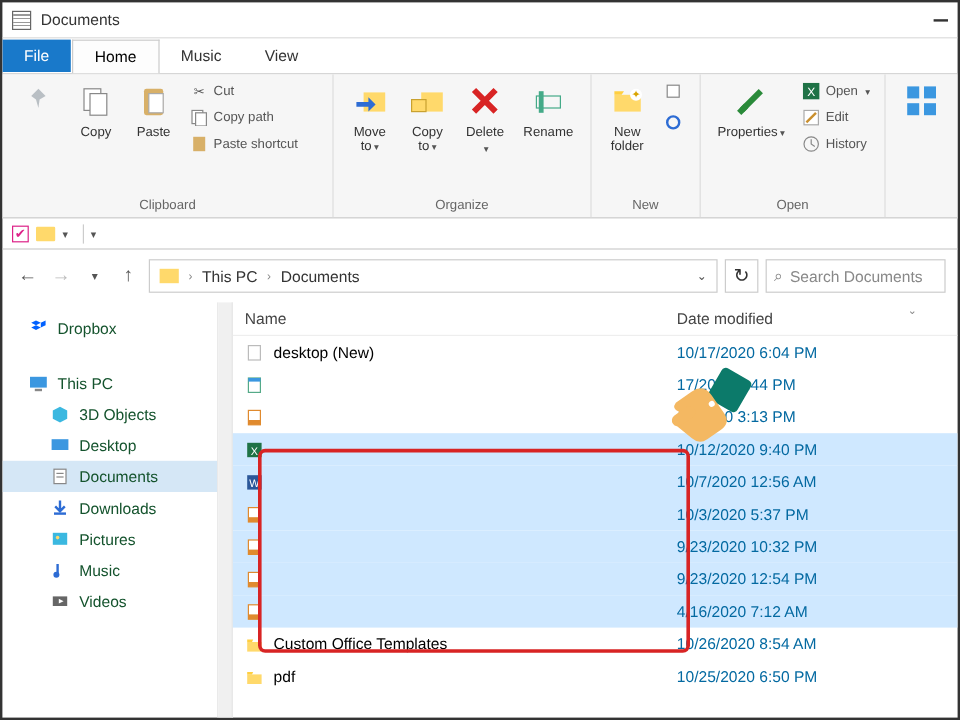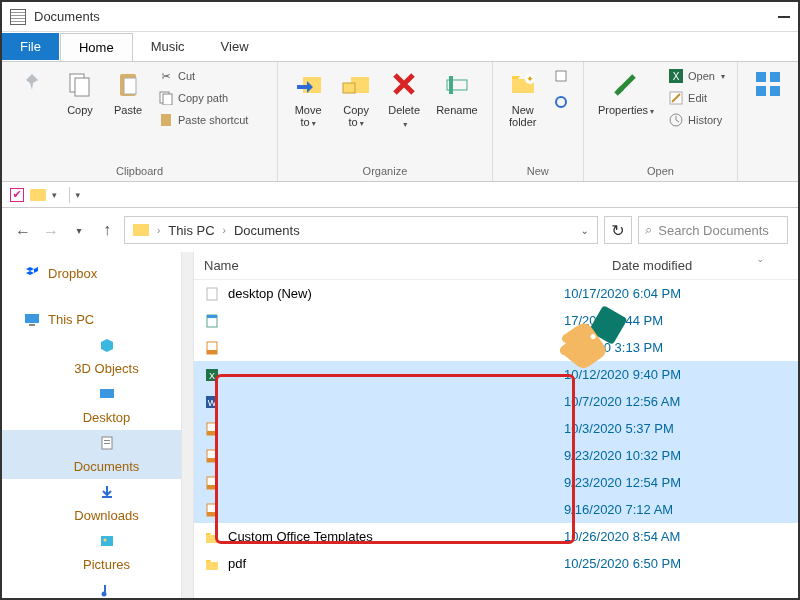--- a/index.html
+++ b/index.html
@@ -41,27 +41,27 @@
   .addr { flex:1; border:1px solid #ccc; height:28px; display:flex; align-items:center; padding:0 8px; gap:6px; font-size:13px; color:#333;}
   .addr .fld { width:16px; height:12px; background:#ffd96b;}
   .addr .car { color:#888; font-size:10px; padding:0 2px;}
   .addr-right { margin-left:auto; display:flex; gap:10px; color:#555; }
   .refresh { width:28px; height:28px; border:1px solid #ccc; display:flex; align-items:center; justify-content:center; color:#333;}
   .search { border:1px solid #ccc; height:28px; flex:0 0 150px; display:flex; align-items:center; padding:0 6px; color:#888; gap:6px; font-size:13px; overflow:hidden; white-space:nowrap;}
 
   
   .content { display:flex; height: calc(600px - 30px - 30px - 120px - 26px - 44px - 2px); }
   .navpane { width:180px; border-right:1px solid #e5e5e5; padding:8px 0; overflow:hidden;}
-  .navitem { display:flex; align-items:center; gap:8px; padding:5px 10px 5px 22px; font-size:13px; color:#a16207; white-space:nowrap;}
-  .navitem.indent { padding-left:40px;flex-direction:column;}
+  .navitem { display:flex; align-items:center; gap:8px; padding:5px 10px 5px 22px; font-size:13px; color:#14532d; white-space:nowrap;}
+  .navitem.indent { padding-left:40px;}
   .navitem.sel { background:#d5e7f6;}
   .nav-ico { width:16px; height:16px; display:flex; align-items:center; justify-content:center;}
 
   .filepane { flex:1; position:relative; font-size:13px; }
-  .cols { display:flex; border-bottom:1px solid #eee; color:#444;gap:48px; }
+  .cols { display:flex; border-bottom:1px solid #eee; color:#444; }
   .col-name { flex:0 0 360px; padding:6px 10px; }
   .col-date { flex:1; padding:6px 10px; position:relative;}
   .col-date .sort { position:absolute; right:34px; top:2px; color:#888; font-size:9px;}
   .filerow { display:flex; align-items:center; height:27px;}
   .filerow.sel { background:#cfe8ff;}
   .fcell-name { flex:0 0 360px; padding:0 10px; display:flex; align-items:center; gap:8px;}
   .fcell-date { flex:1; padding:0 10px; color:#0369a1;}
   .f-ico { width:16px; height:16px; display:flex; align-items:center; justify-content:center; font-size:11px;}
 
   .redbox { position:absolute; border:3px solid #d82424; border-radius:6px; left:213px; top:372px; width:360px; height:170px; pointer-events:none;}
@@ -502,21 +502,21 @@
         <div class="filerow sel">
           <div class="fcell-name">
             <span class="f-ico">
               <svg width="16" height="16">
                 <rect x="3" y="2" width="10" height="12" fill="#fff" stroke="#e08a2e"></rect>
                 <rect x="3" y="10" width="10" height="4" fill="#e08a2e"></rect>
               </svg>
             </span>
             <span></span>
           </div>
-          <div class="fcell-date">9/16/2020 7:12 AM</div>
+          <div class="fcell-date">4/16/2020 7:12 AM</div>
         </div>
         <div class="filerow">
           <div class="fcell-name">
             <span class="f-ico">
               <svg width="16" height="16">
                 <rect x="2" y="6" width="12" height="8" fill="#ffd96b"></rect>
                 <path d="M2 6 L6 6 L7 4 L2 4 Z" fill="#ffcf40"></path>
               </svg>
             </span>
             <span>Custom Office Templates</span>

